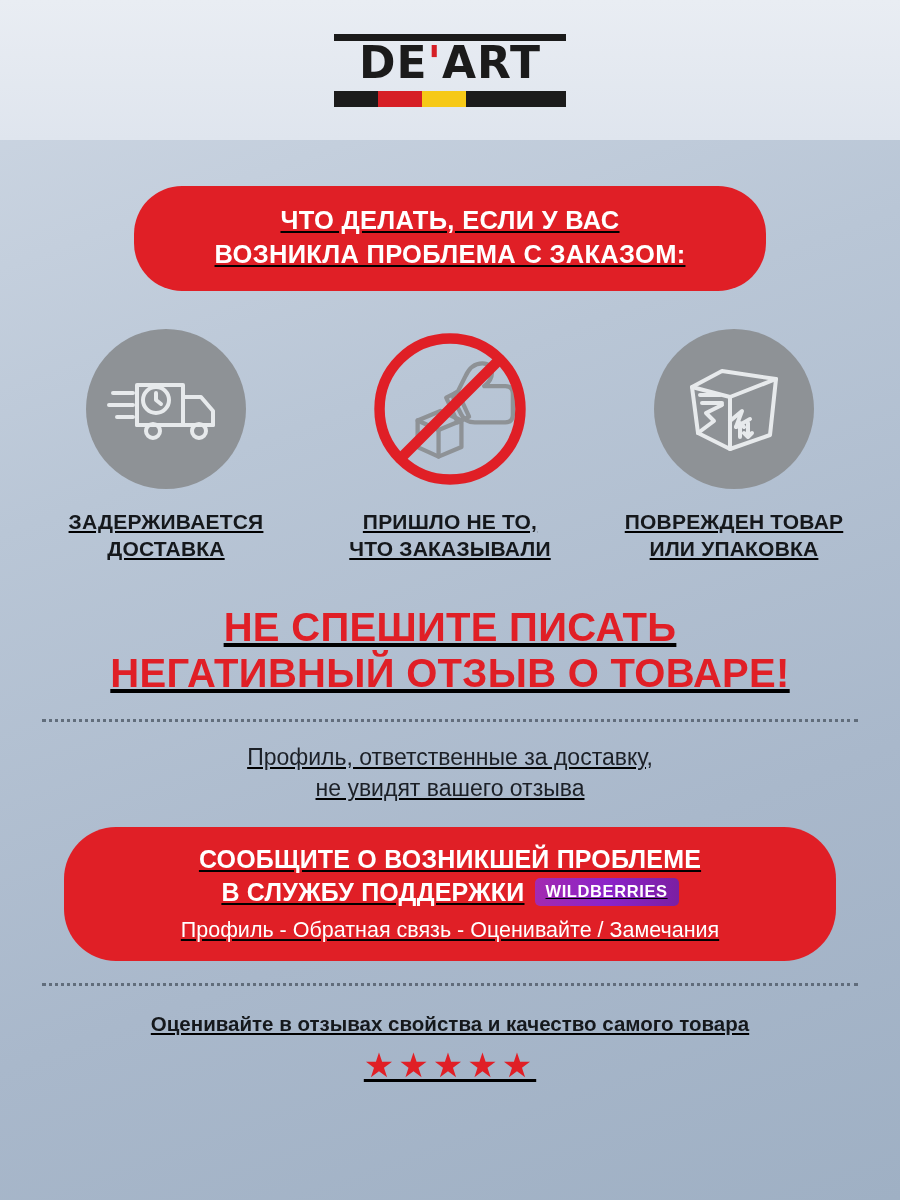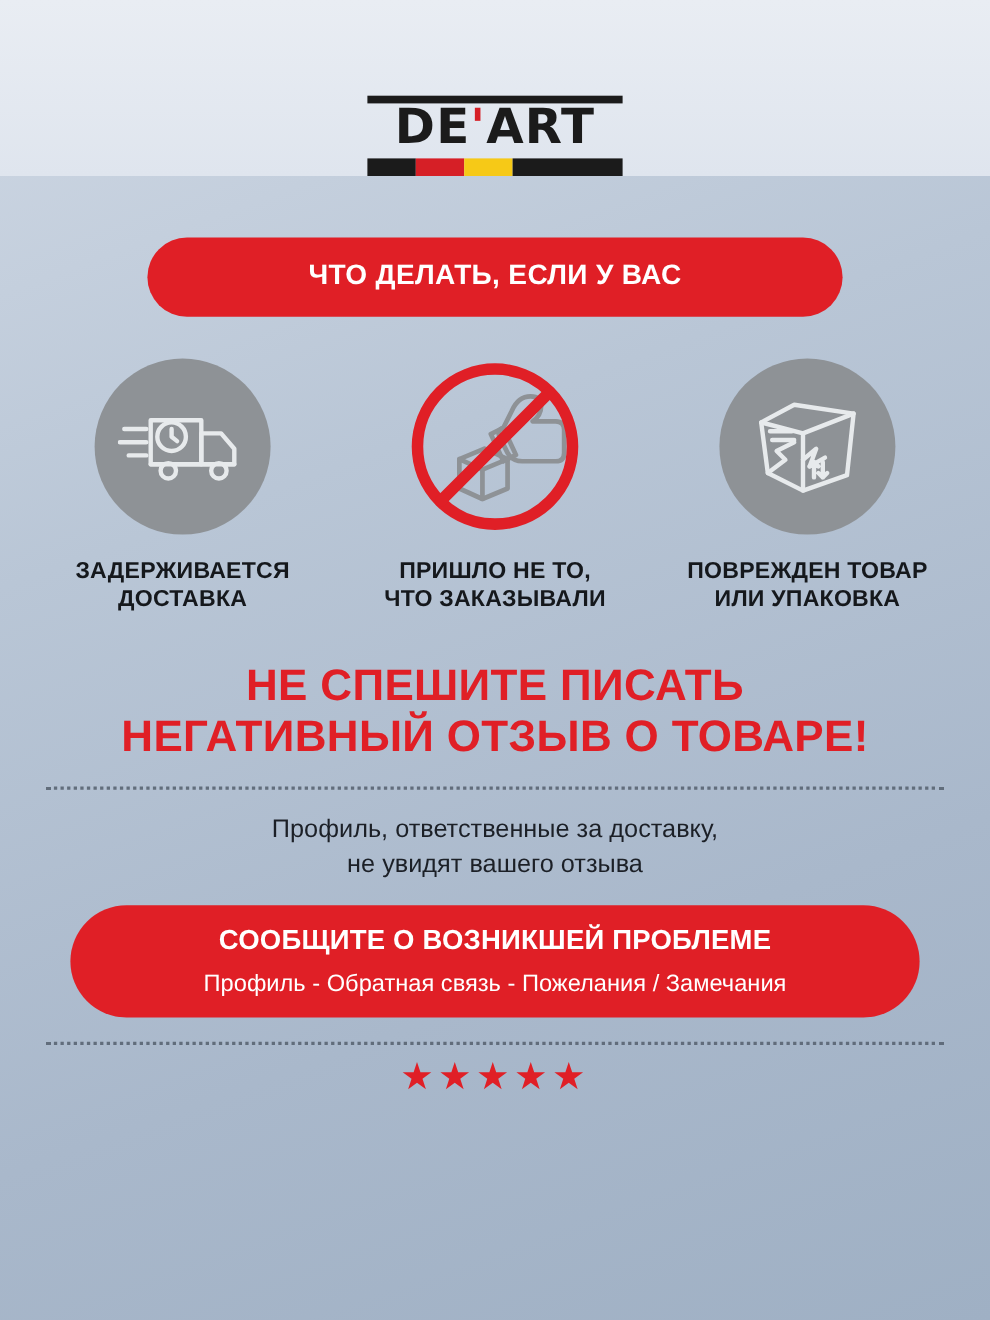--- a/index.html
+++ b/index.html
@@ -14,24 +14,24 @@
     position: relative;
     width: 900px;
     height: 1200px;
     overflow: hidden;
     background: linear-gradient(160deg, #cfd8e4 0%, #b9c6d6 35%, #a9b8cb 70%, #9fb0c4 100%);
   }
 
   
   .header {
     position: relative;
-    height: 160px;
+    height: 140px;
     background: linear-gradient(180deg, #e9edf3 0%, #dfe5ee 100%);
     display: flex;
-    align-items: flex-end;
+    align-items: center;
     justify-content: center;
   }
   .logo {
     position: relative;
     width: 232px;
     text-align: center;
   }
   .logo-word {
     font-family: "DejaVu Sans", sans-serif;
     font-weight: bold;
@@ -51,21 +51,22 @@
   .bar-black { width: 44px; background: #1b1b1b; }
   .bar-red   { width: 44px; background: #d61f26; }
   .bar-yellow{ width: 44px; background: #f6c917; }
   .bar-black2{ flex: 1; background: #1b1b1b; }
   .logo-bars-top { height: 7px; }
   .logo-bars-top .bar-black { width: 232px; }
 
   
   .content {
     position: relative;
-    padding: 10px 32px;
+    padding: 0 32px;
+    text-decoration: underline;
   }
 
   .title-pill {
     margin: 46px auto 0;
     width: 632px;
     background: #e01f26;
     border-radius: 48px;
     padding: 18px 20px 20px;
     box-sizing: border-box;
     text-align: center;
@@ -217,20 +218,21 @@
         <span class="bar-yellow"></span>
         <span class="bar-black2"></span>
       </div>
     </div>
   </div>
 
   <div class="content">
 
     <div class="title-pill">
       <div>ЧТО ДЕЛАТЬ, ЕСЛИ У ВАС</div>
+      <div>ВОЗНИКЛА ПРОБЛЕМА С ЗАКАЗОМ:</div>
     </div>
 
     <div class="icons-row">
 
       <div class="icon-col">
         <div class="icon-circle">
           <svg width="118" height="84" viewBox="0 0 118 84" fill="none" stroke="#e7eaec" stroke-width="4" stroke-linecap="round" stroke-linejoin="round">
             <path d="M30 18 H76 V58 H30 Z"></path>
             <path d="M76 30 H94 L106 44 V58 H76 Z"></path>
             <circle cx="46" cy="64" r="7" fill="none"></circle>
@@ -294,21 +296,26 @@
 
     <hr class="dotted">
 
     <div class="subtext">
       <div>Профиль, ответственные за доставку,</div>
       <div>не увидят вашего отзыва</div>
     </div>
 
     <div class="support-pill">
       <div class="support-line1">СООБЩИТЕ О ВОЗНИКШЕЙ ПРОБЛЕМЕ</div>
-      <div class="support-path">Профиль - Обратная связь - Пожелания / Замечания</div>
+      <div class="support-line2">
+        <span>В СЛУЖБУ ПОДДЕРЖКИ</span>
+        <span class="wb-badge">WILDBERRIES</span>
+      </div>
+      <div class="support-path">Профиль - Обратная связь - Оценивайте / Замечания</div>
     </div>
 
     <hr class="dotted">
 
+    <div class="footer-note">Оценивайте в отзывах свойства и качество самого товара</div>
     <div class="stars">★★★★★</div>
 
   </div>
 </div>
 
 </body></html>

